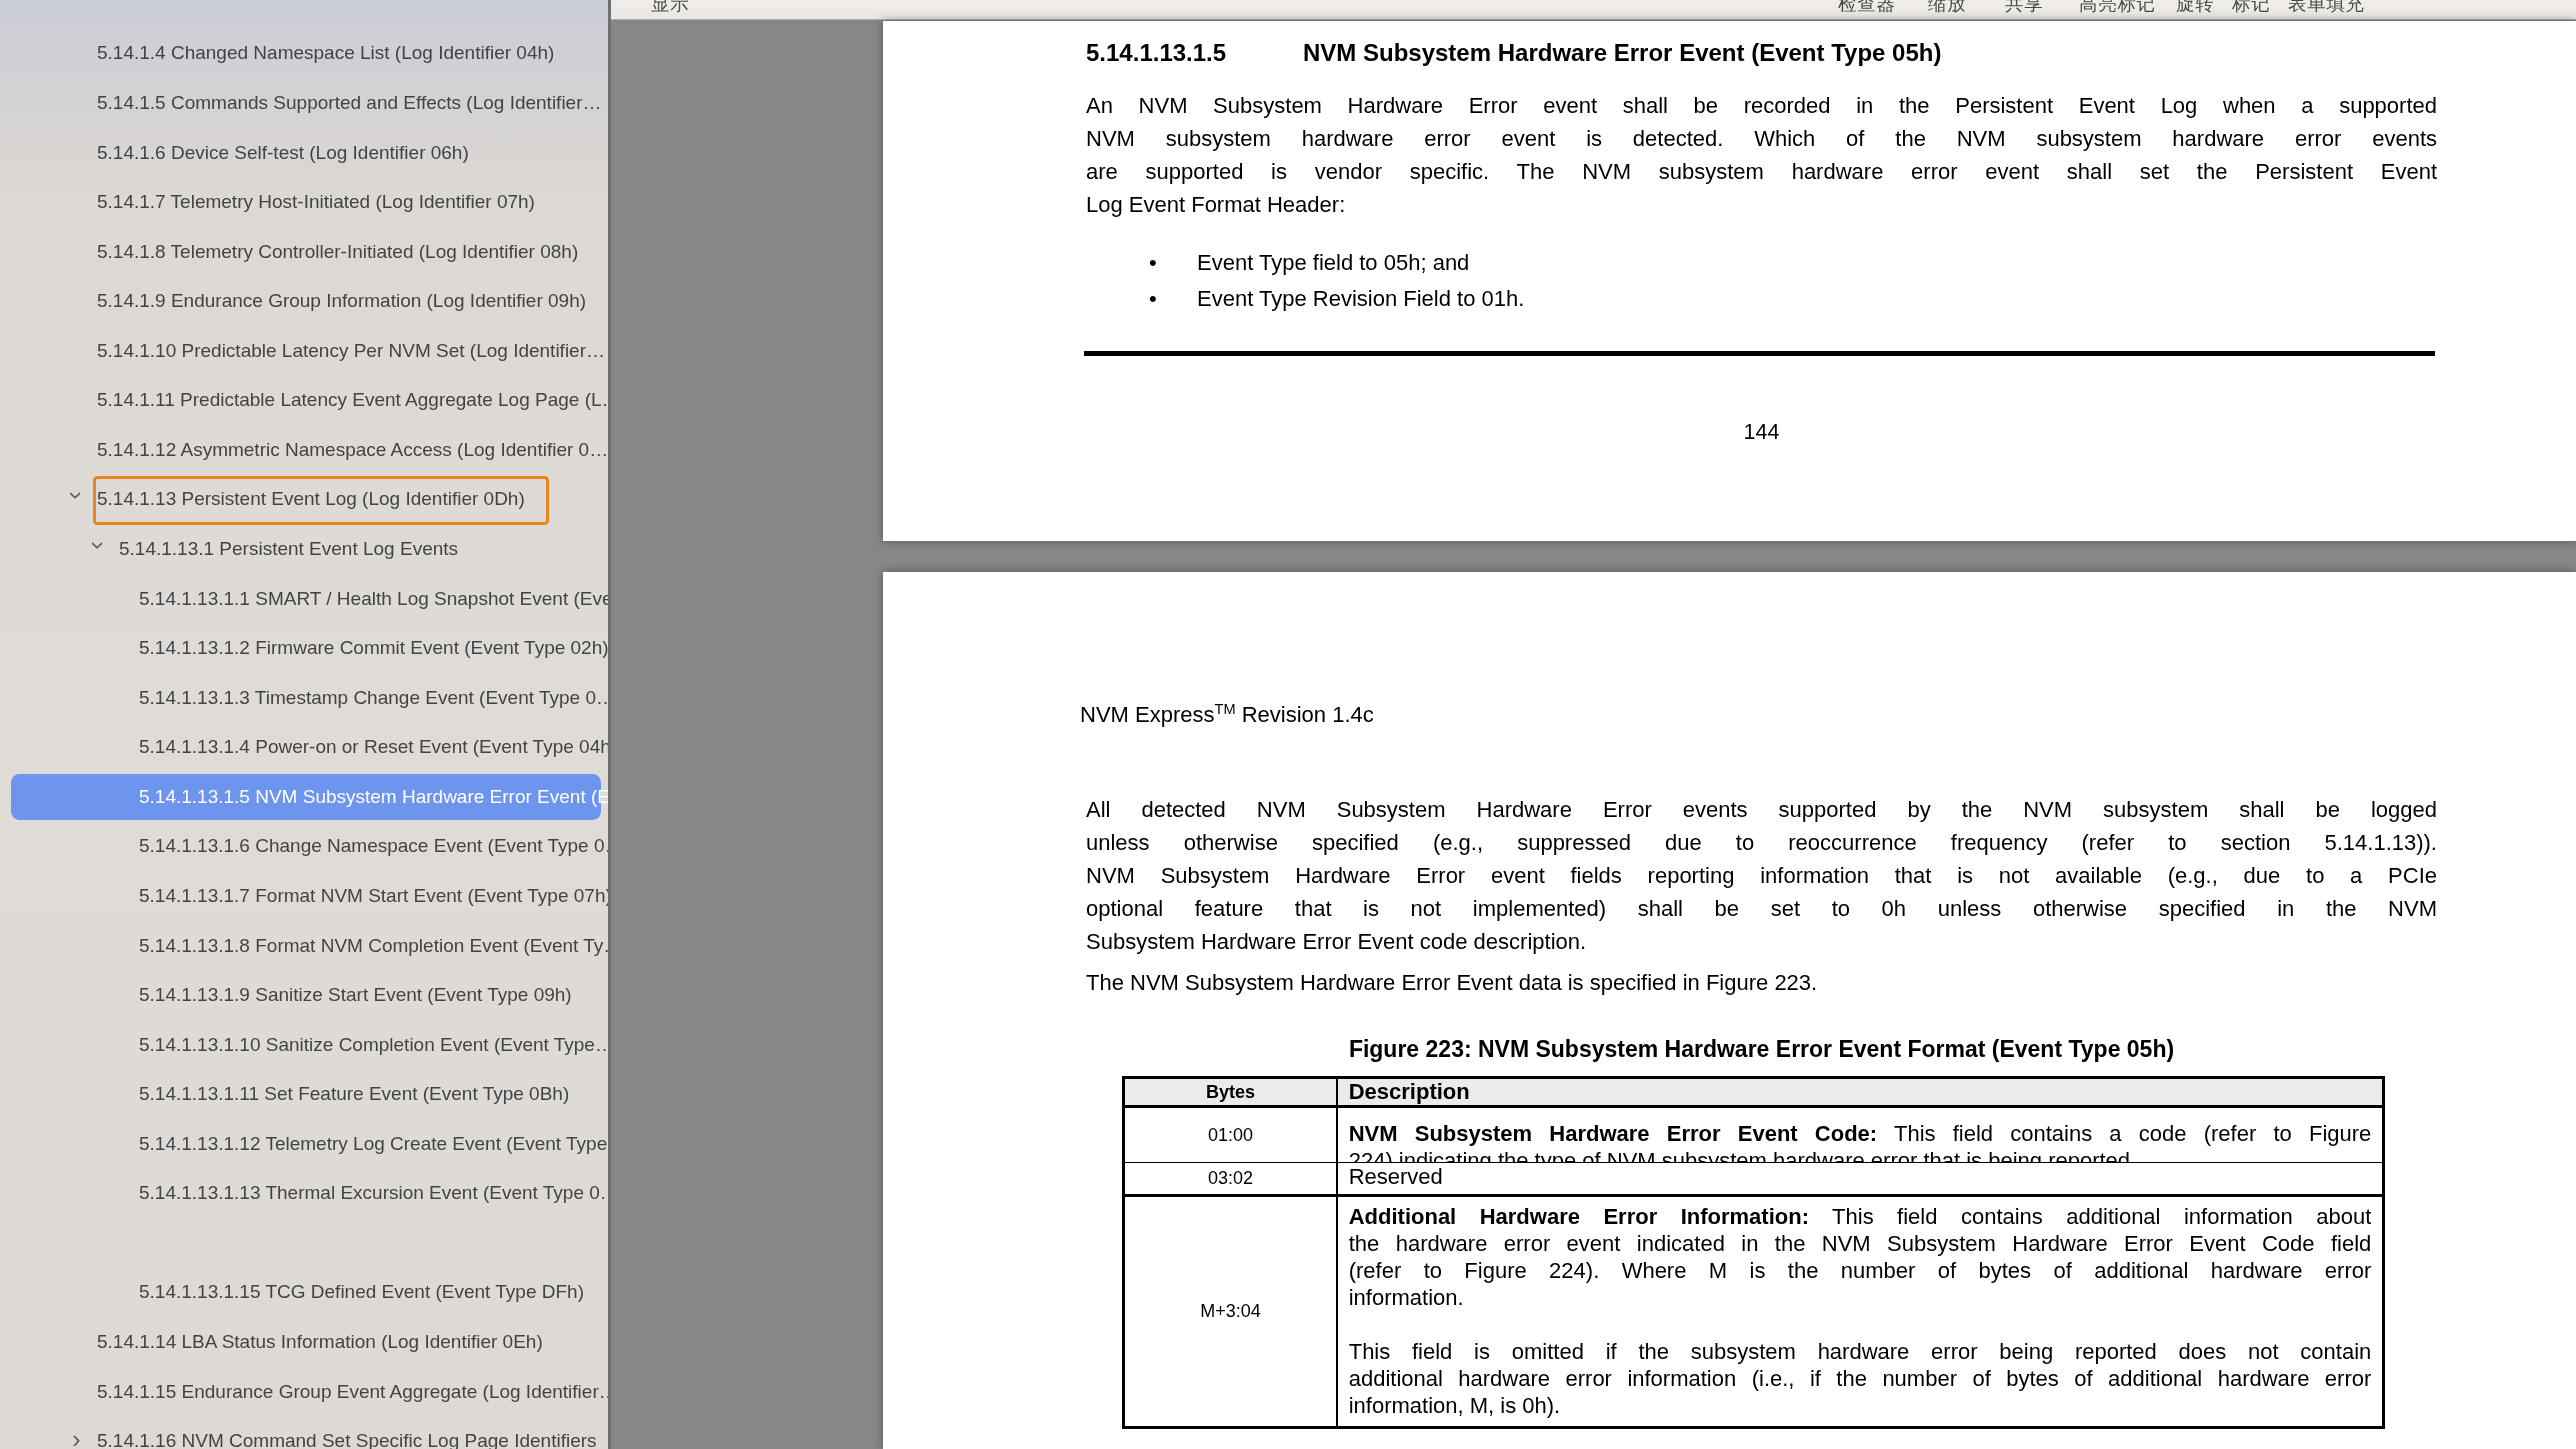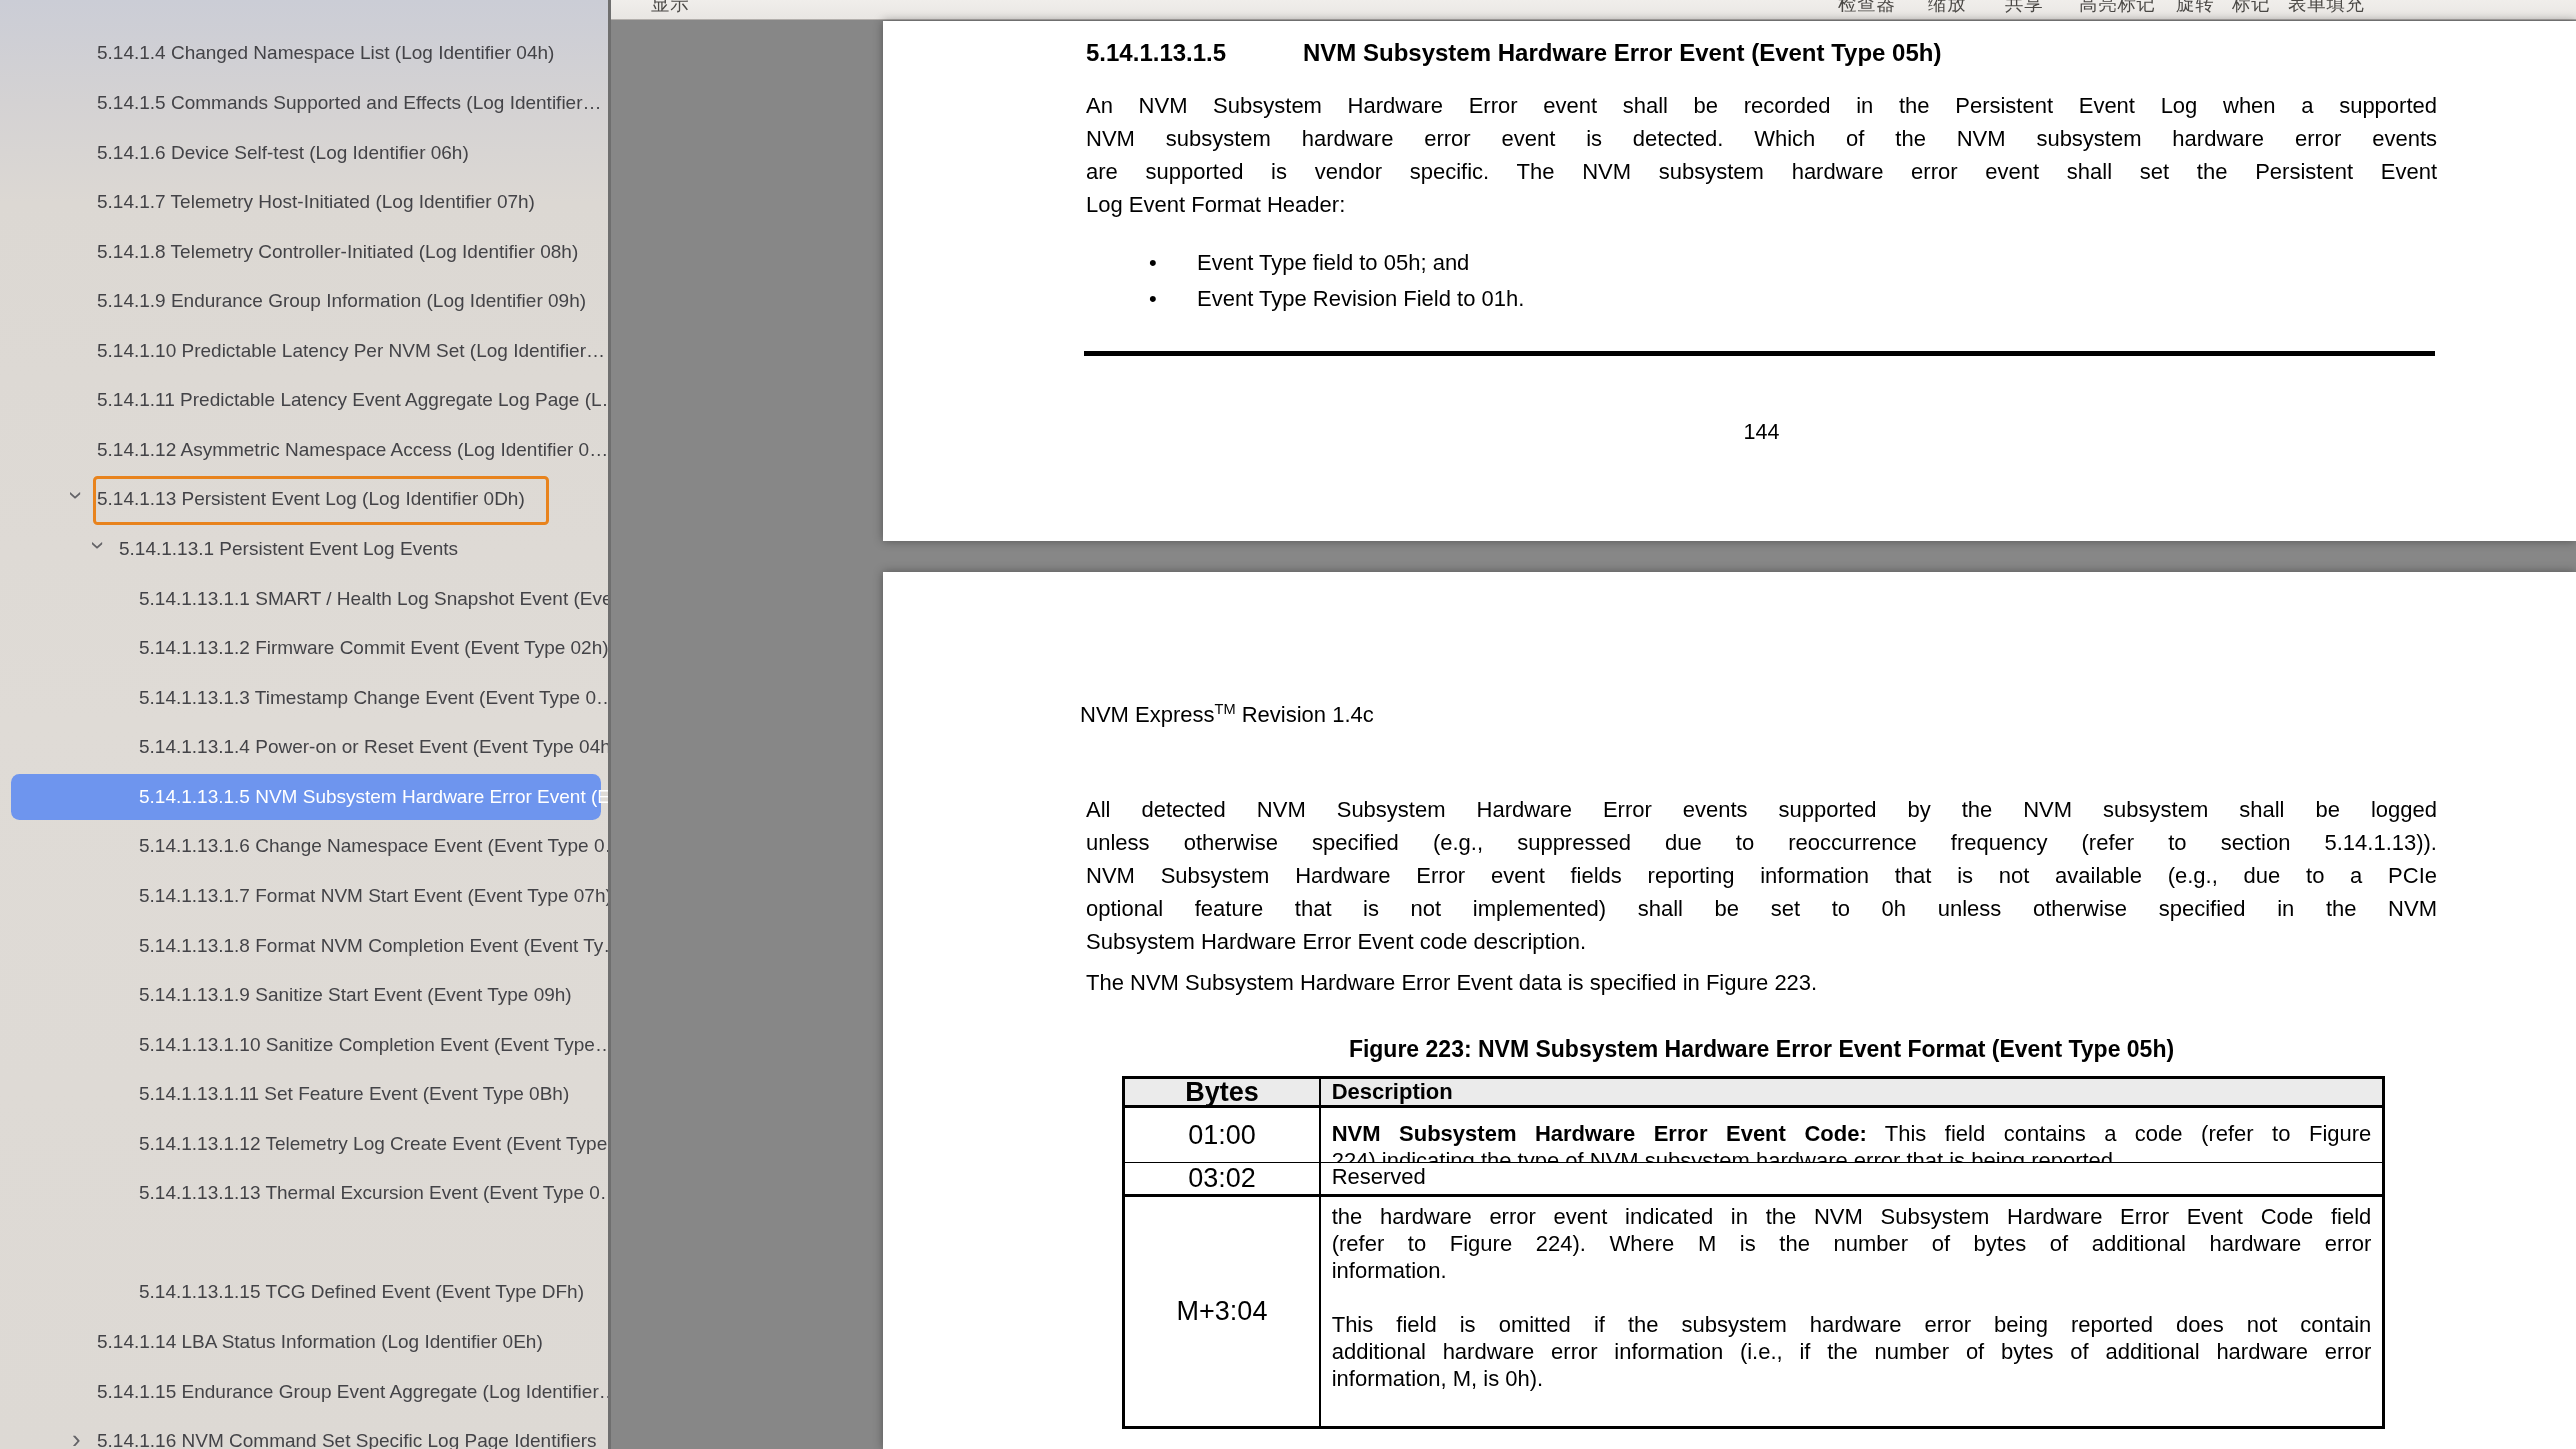--- a/index.html
+++ b/index.html
@@ -46,22 +46,22 @@
   .figcaption{position:absolute;left:203px;top:464px;width:1351px;text-align:center;
               font-size:23px;font-weight:bold;color:#000;}
 
   
   .dtable{position:absolute;left:239px;top:504px;width:1263px;border:3.1px solid #000;box-sizing:border-box;background:#fff;}
   .trow{display:flex;box-sizing:border-box;}
   .trow.thead{height:29px;background:#ebebeb;border-bottom:3.1px solid #000;font-weight:bold;}
   .trow.tr1{height:55px;border-bottom:1.5px solid #000;}
   .trow.tr2{height:34px;border-bottom:3.1px solid #000;}
   .trow.tr3{height:229px;}
-  .tbytes{flex:none;width:196px;border-right:2.3px solid #000;box-sizing:border-box;
-          display:flex;align-items:center;justify-content:center;font-size:27px;color:#000;}
+  .tbytes{flex:none;width:213px;border-right:2.3px solid #000;box-sizing:border-box;
+          display:flex;align-items:center;justify-content:center;font-size:18px;color:#000;}
   .tdesc{flex:1;padding:0 10.7px;font-size:22px;color:#000;overflow:hidden;}
   .tdesc .pline{height:27px;line-height:27px;}
   .trow.thead .tdesc{line-height:26px;}
   .trow.tr1 .tdesc{padding-top:12px;}
   .trow.tr2 .tdesc{line-height:32px;}
   .trow.tr3 .tdesc{padding-top:6.1px;}
   .pspacer{height:27px;}
 </style>
 </head>
 <body>
@@ -215,20 +215,21 @@
       </div>
       <div class="trow tr2">
         <div class="tbytes">03:02</div>
         <div class="tdesc">
           <div class="pline last">Reserved</div>
         </div>
       </div>
       <div class="trow tr3">
         <div class="tbytes">M+3:04</div>
         <div class="tdesc">
+          <div class="pline"><b>Additional Hardware Error Information:</b> This field contains additional information about</div>
           <div class="pline">the hardware error event indicated in the NVM Subsystem Hardware Error Event Code field</div>
           <div class="pline">(refer to Figure 224). Where M is the number of bytes of additional hardware error</div>
           <div class="pline last">information.</div>
           <div class="pspacer"></div>
           <div class="pline">This field is omitted if the subsystem hardware error being reported does not contain</div>
           <div class="pline">additional hardware error information (i.e., if the number of bytes of additional hardware error</div>
           <div class="pline last">information, M, is 0h).</div>
         </div>
       </div>
     </div>

